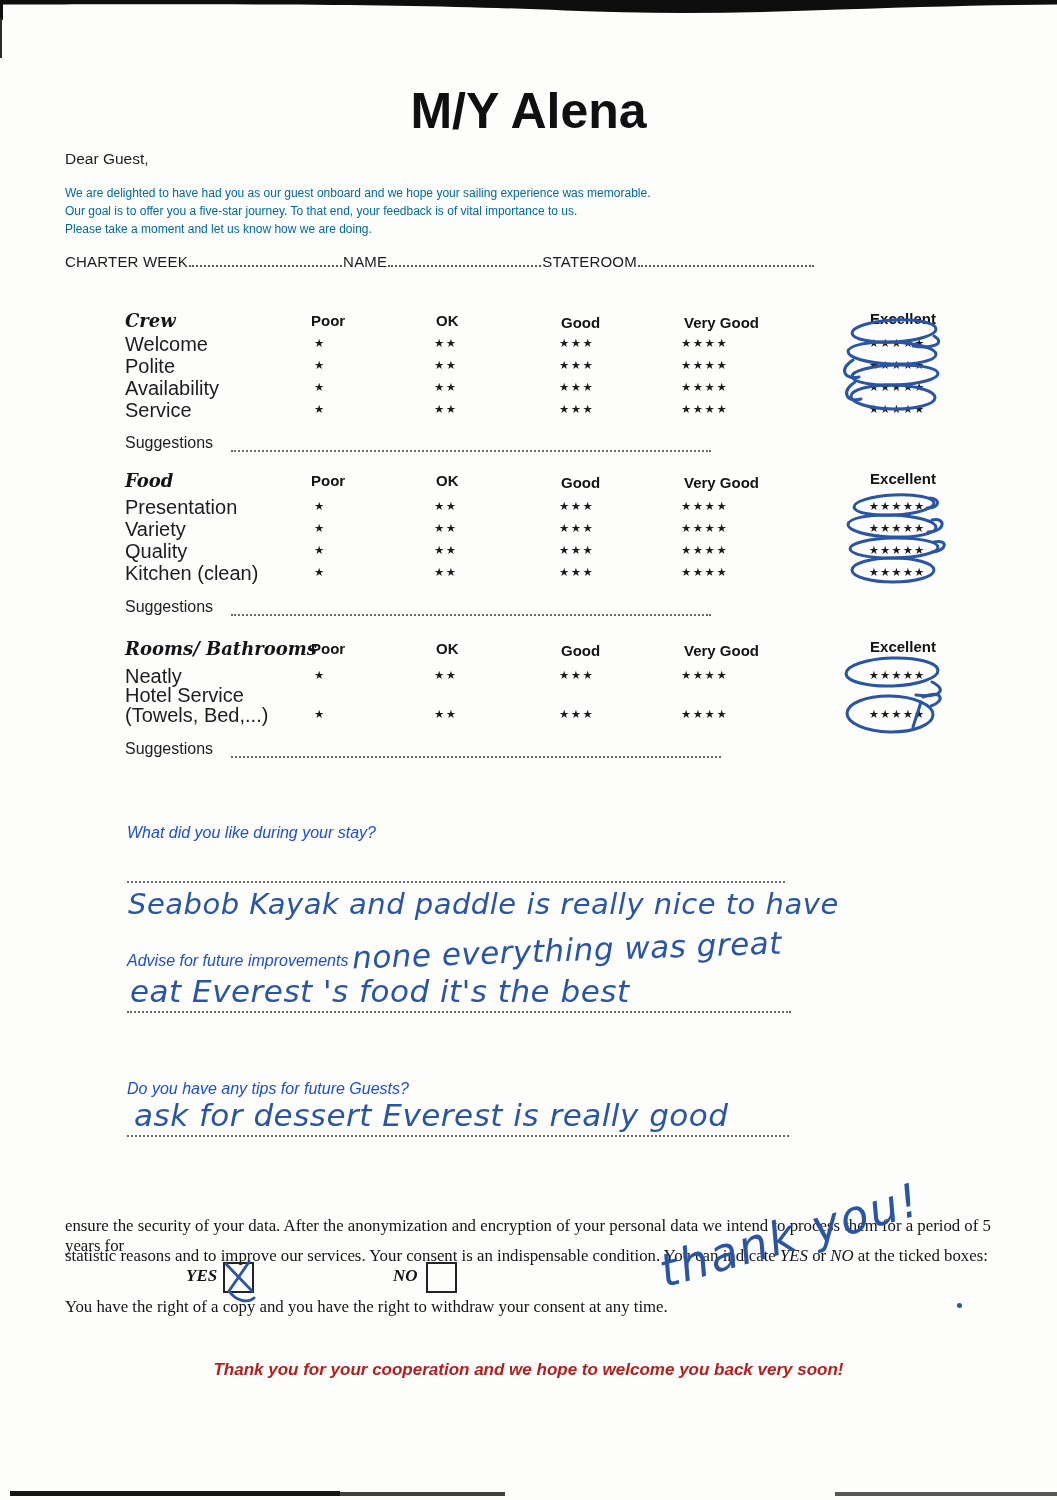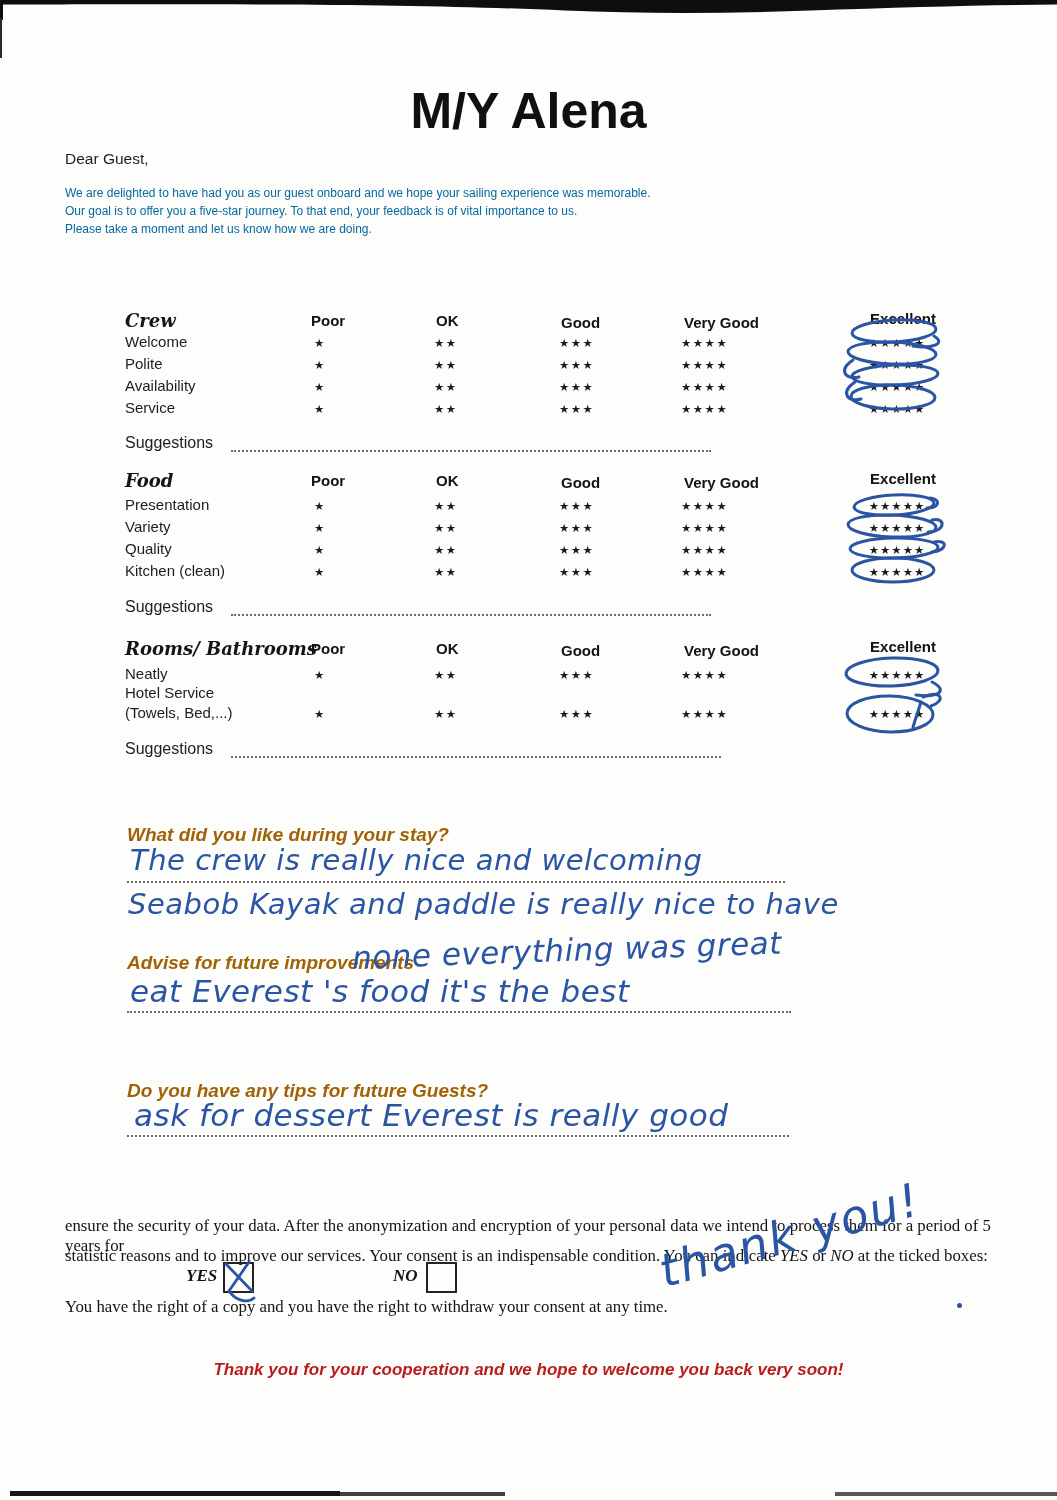--- a/index.html
+++ b/index.html
@@ -34,40 +34,40 @@
   .section{left:125px;width:845px;}
   .sec-heading{
     position:absolute;left:0;top:0;
     font-family:"DejaVu Serif", serif;
     font-style:italic;font-weight:bold;font-size:18px;color:#151517;
   }
   .colhead{position:absolute;font-size:15px;font-weight:bold;color:#131316;}
   .ch-poor{left:186px;} .ch-ok{left:311px;} .ch-good{left:436px;} .ch-vg{left:559px;}
   .ch-exc{left:733px;width:90px;text-align:center;}
   .rrow{position:absolute;left:0;height:20px;width:845px;}
-  .rlabel{position:absolute;left:0;top:0;font-size:15px;color:#1d1d20;white-space:nowrap;}
+  .rlabel{position:absolute;left:0;top:0;font-size:20px;color:#1d1d20;white-space:nowrap;}
   .st{
     position:absolute;top:3px;
     font-family:"DejaVu Sans", sans-serif;
     font-size:11.5px;letter-spacing:1.5px;color:#1b1b1d;white-space:nowrap;
   }
   .st.p{left:189px;} .st.o{left:309px;} .st.g{left:434px;} .st.v{left:556px;}
   .st.e{left:727px;width:90px;text-align:center;letter-spacing:1px;}
   .sugg-row{position:absolute;left:0;display:flex;align-items:flex-end;width:620px;}
   .sugg-label{flex:none;font-size:16px;color:#1d1d20;}
   .sugg-dots{flex:none;border-bottom:2px dotted #6a6a67;height:12px;margin-left:18px;}
   
   .hand{
     font-family:"DejaVu Sans", sans-serif;
     font-style:italic;
     color:#2a55a4;
     white-space:nowrap;
     letter-spacing:.5px;
   }
-  .q-label{font-style:italic;font-weight:bold;font-size:19px;color:#a16207;}
+  .q-label{font-style:italic;font-weight:normal;font-size:16px;color:#1d4ed8;}
   .ans-dots{border-bottom:2px dotted #6a6a67;height:0;}
   .ink-stroke{stroke:#2a55a4;stroke-linecap:round;fill:none;}
   
   .serif-line{
     left:65px;width:935px;
     font-family:"Liberation Serif", serif;
     font-size:16.8px;color:#141416;
   }
   .chk-label{
     font-family:"Liberation Serif", serif;
@@ -99,20 +99,28 @@
   <div class="abs scan-bar-bottom" style="left:10px;top:1491px;width:330px;height:5px;"></div>
   <div class="abs" style="left:340px;top:1492px;width:165px;height:4px;background:#3f3f3f;"></div>
   <div class="abs" style="left:835px;top:1492px;width:222px;height:4px;background:#565656;"></div>
 
   <div class="abs title">M/Y Alena</div>
   <div class="abs salutation">Dear Guest,</div>
   <div class="abs intro-line" style="top:186px;">We are delighted to have had you as our guest onboard and we hope your sailing experience was memorable.</div>
   <div class="abs intro-line" style="top:222px;">Please take a moment and let us know how we are doing.</div>
   <div class="abs intro-line" style="top:204px;">Our goal is to offer you a five-star journey. To that end, your feedback is of vital importance to us.</div>
 
+  <div class="abs charter-row">
+    <span class="fld">CHARTER WEEK</span>
+    <span class="dots"></span>
+    <span class="fld">NAME</span>
+    <span class="dots"></span>
+    <span class="fld">STATEROOM</span>
+    <span class="dots last"></span>
+  </div>
 
   <div class="abs section" style="top:298px;height:145px;margin-top:12px;">
     <div class="sec-heading">Crew</div>
     <span class="colhead ch-poor" style="top:2px;">Poor</span>
     <span class="colhead ch-ok" style="top:2px;">OK</span>
     <span class="colhead ch-good" style="top:4px;">Good</span>
     <span class="colhead ch-vg" style="top:4px;">Very Good</span>
     <span class="colhead ch-exc" style="top:0px;">Excellent</span>
 
     <div class="rrow" style="top:23px;">
@@ -254,21 +262,20 @@
 
   <svg class="abs" style="left:828px;top:640px;" width="145" height="105" viewBox="0 0 145 105">
     <ellipse cx="64" cy="32" rx="46" ry="14" class="ink-stroke" stroke-width="3" transform="rotate(-2 64 32)"></ellipse>
     <path d="M104,42 C120,50 112,58 88,55" class="ink-stroke" stroke-width="3"></path>
     <ellipse cx="62" cy="74" rx="43" ry="18" class="ink-stroke" stroke-width="3" transform="rotate(1 62 74)"></ellipse>
     <path d="M95,57 C114,49 118,61 103,66" class="ink-stroke" stroke-width="3"></path>
     <path d="M93,62 L85,87" class="ink-stroke" stroke-width="3"></path>
   </svg>
 
   <div class="abs q-label" style="left:127px;top:824px;">What did you like during your stay?</div>
-  <div class="abs hand" style="left:130px;top:843px;font-size:29px;">The crew is really nice and welcoming</div>
   <div class="abs ans-dots" style="left:127px;top:881px;width:658px;"></div>
   <div class="abs hand" style="left:128px;top:887px;font-size:29px;">Seabob Kayak and paddle is really nice to have</div>
 
   <div class="abs q-label" style="left:127px;top:952px;">Advise for future improvements</div>
   <div class="abs hand" style="left:352px;top:932px;font-size:31px;transform:rotate(-2deg);">none everything was great</div>
   <div class="abs hand" style="left:130px;top:973px;font-size:31px;">eat Everest 's food it's the best</div>
   <div class="abs ans-dots" style="left:127px;top:1011px;width:664px;"></div>
 
   <div class="abs q-label" style="left:127px;top:1080px;">Do you have any tips for future Guests?</div>
   <div class="abs hand" style="left:134px;top:1097px;font-size:31px;">ask for dessert Everest is really good</div>

